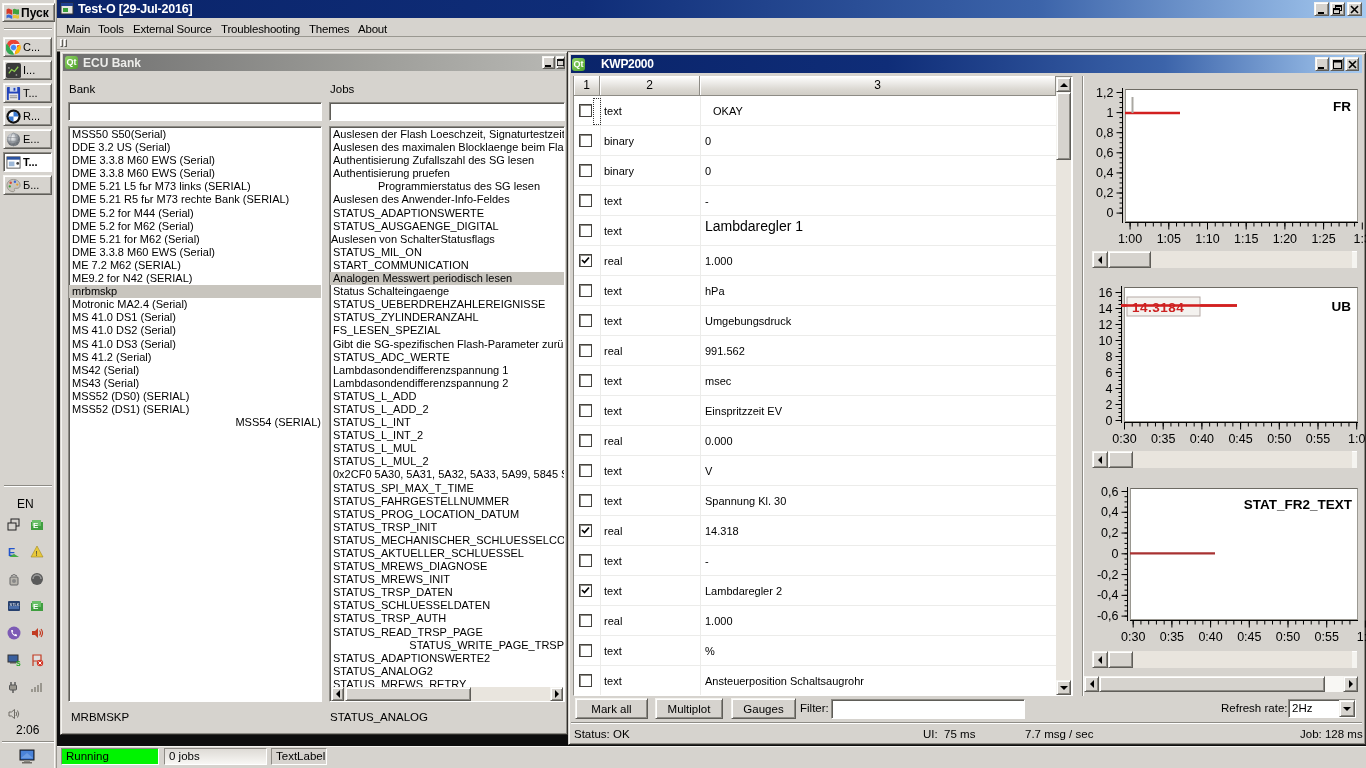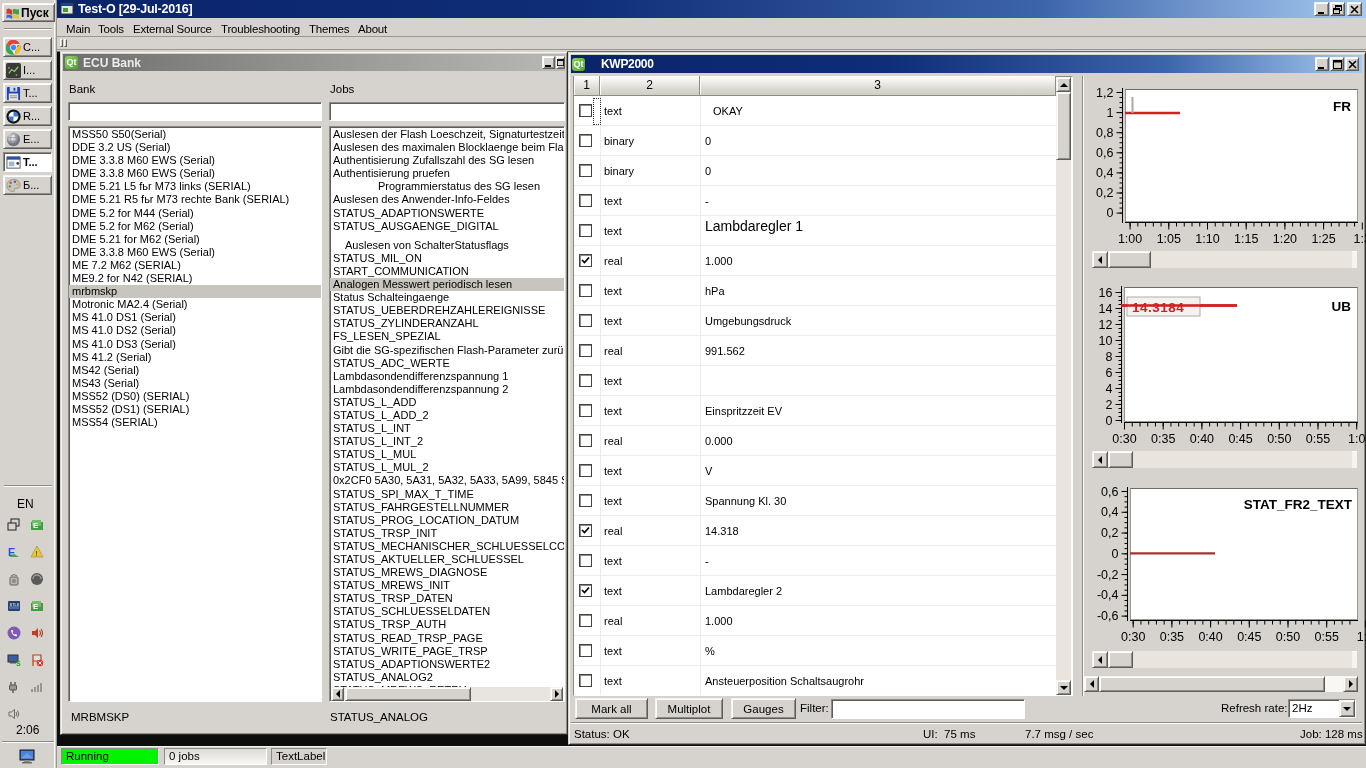--- a/index.html
+++ b/index.html
@@ -255,34 +255,34 @@
       <div style="height:13.1px;line-height:13.1px;padding-left:3px;white-space:nowrap;background:#c8c5be;">mrbmskp</div>
       <div style="height:13.1px;line-height:13.1px;padding-left:3px;white-space:nowrap;">Motronic MA2.4 (Serial)</div>
       <div style="height:13.1px;line-height:13.1px;padding-left:3px;white-space:nowrap;">MS 41.0 DS1 (Serial)</div>
       <div style="height:13.1px;line-height:13.1px;padding-left:3px;white-space:nowrap;">MS 41.0 DS2 (Serial)</div>
       <div style="height:13.1px;line-height:13.1px;padding-left:3px;white-space:nowrap;">MS 41.0 DS3 (Serial)</div>
       <div style="height:13.1px;line-height:13.1px;padding-left:3px;white-space:nowrap;">MS 41.2 (Serial)</div>
       <div style="height:13.1px;line-height:13.1px;padding-left:3px;white-space:nowrap;">MS42 (Serial)</div>
       <div style="height:13.1px;line-height:13.1px;padding-left:3px;white-space:nowrap;">MS43 (Serial)</div>
       <div style="height:13.1px;line-height:13.1px;padding-left:3px;white-space:nowrap;">MSS52 (DS0) (SERIAL)</div>
       <div style="height:13.1px;line-height:13.1px;padding-left:3px;white-space:nowrap;">MSS52 (DS1) (SERIAL)</div>
-      <div style="height:13.1px;line-height:13.1px;padding-left:3px;white-space:nowrap;">MSS54 (SERIAL)</div>
+      <div style="height:13.1px;line-height:13.1px;padding-left:11px;white-space:nowrap;text-align:right;">MSS54 (SERIAL)</div>
     </div>
   </div>
 <div class="abs sunken white" style="left:329px;top:126px;width:236px;height:576px;overflow:hidden;font-size:11px;">
     <div style="padding-top:1px;">
       <div style="height:13.1px;line-height:13.1px;padding-left:3px;white-space:nowrap;">Auslesen der Flash Loeschzeit, Signaturtestzeit,</div>
       <div style="height:13.1px;line-height:13.1px;padding-left:3px;white-space:nowrap;">Auslesen des maximalen Blocklaenge beim Flashe</div>
       <div style="height:13.1px;line-height:13.1px;padding-left:3px;white-space:nowrap;">Authentisierung Zufallszahl des SG lesen</div>
       <div style="height:13.1px;line-height:13.1px;padding-left:3px;white-space:nowrap;">Authentisierung pruefen</div>
       <div style="height:13.1px;line-height:13.1px;padding-left:8px;white-space:nowrap;margin-left:40px;">Programmierstatus des SG lesen</div>
       <div style="height:13.1px;line-height:13.1px;padding-left:3px;white-space:nowrap;">Auslesen des Anwender-Info-Feldes</div>
       <div style="height:13.1px;line-height:13.1px;padding-left:3px;white-space:nowrap;">STATUS_ADAPTIONSWERTE</div>
       <div style="height:13.1px;line-height:13.1px;padding-left:3px;white-space:nowrap;">STATUS_AUSGAENGE_DIGITAL</div>
-      <div style="height:13.1px;line-height:13.1px;padding-left:15px;white-space:nowrap;margin-top:6px;">Auslesen von SchalterStatusflags</div>
+      <div style="height:13.1px;line-height:13.1px;padding-left:1px;white-space:nowrap;">Auslesen von SchalterStatusflags</div>
       <div style="height:13.1px;line-height:13.1px;padding-left:3px;white-space:nowrap;">STATUS_MIL_ON</div>
       <div style="height:13.1px;line-height:13.1px;padding-left:3px;white-space:nowrap;">START_COMMUNICATION</div>
       <div style="height:13.1px;line-height:13.1px;padding-left:3px;white-space:nowrap;background:#c8c5be;">Analogen Messwert periodisch lesen</div>
       <div style="height:13.1px;line-height:13.1px;padding-left:3px;white-space:nowrap;">Status Schalteingaenge</div>
       <div style="height:13.1px;line-height:13.1px;padding-left:3px;white-space:nowrap;">STATUS_UEBERDREHZAHLEREIGNISSE</div>
       <div style="height:13.1px;line-height:13.1px;padding-left:3px;white-space:nowrap;">STATUS_ZYLINDERANZAHL</div>
       <div style="height:13.1px;line-height:13.1px;padding-left:3px;white-space:nowrap;">FS_LESEN_SPEZIAL</div>
       <div style="height:13.1px;line-height:13.1px;padding-left:3px;white-space:nowrap;">Gibt die SG-spezifischen Flash-Parameter zurück</div>
       <div style="height:13.1px;line-height:13.1px;padding-left:3px;white-space:nowrap;">STATUS_ADC_WERTE</div>
       <div style="height:13.1px;line-height:13.1px;padding-left:3px;white-space:nowrap;">Lambdasondendifferenzspannung 1</div>
@@ -299,21 +299,21 @@
       <div style="height:13.1px;line-height:13.1px;padding-left:3px;white-space:nowrap;">STATUS_PROG_LOCATION_DATUM</div>
       <div style="height:13.1px;line-height:13.1px;padding-left:3px;white-space:nowrap;">STATUS_TRSP_INIT</div>
       <div style="height:13.1px;line-height:13.1px;padding-left:3px;white-space:nowrap;">STATUS_MECHANISCHER_SCHLUESSELCODE</div>
       <div style="height:13.1px;line-height:13.1px;padding-left:3px;white-space:nowrap;">STATUS_AKTUELLER_SCHLUESSEL</div>
       <div style="height:13.1px;line-height:13.1px;padding-left:3px;white-space:nowrap;">STATUS_MREWS_DIAGNOSE</div>
       <div style="height:13.1px;line-height:13.1px;padding-left:3px;white-space:nowrap;">STATUS_MREWS_INIT</div>
       <div style="height:13.1px;line-height:13.1px;padding-left:3px;white-space:nowrap;">STATUS_TRSP_DATEN</div>
       <div style="height:13.1px;line-height:13.1px;padding-left:3px;white-space:nowrap;">STATUS_SCHLUESSELDATEN</div>
       <div style="height:13.1px;line-height:13.1px;padding-left:3px;white-space:nowrap;">STATUS_TRSP_AUTH</div>
       <div style="height:13.1px;line-height:13.1px;padding-left:3px;white-space:nowrap;">STATUS_READ_TRSP_PAGE</div>
-      <div style="height:13.1px;line-height:13.1px;padding-left:3px;white-space:nowrap;">STATUS_WRITE_PAGE_TRSP</div>
+      <div style="height:13.1px;line-height:13.1px;padding-left:3px;white-space:nowrap;text-align:right;">STATUS_WRITE_PAGE_TRSP</div>
       <div style="height:13.1px;line-height:13.1px;padding-left:3px;white-space:nowrap;">STATUS_ADAPTIONSWERTE2</div>
       <div style="height:13.1px;line-height:13.1px;padding-left:3px;white-space:nowrap;">STATUS_ANALOG2</div>
       <div style="height:13.1px;line-height:13.1px;padding-left:3px;white-space:nowrap;">STATUS_MREWS_RETRY</div>
     </div>
   </div>
 <div class="abs" style="left:331px;top:687px;width:232px;height:14px;background:#e9e5de;">
     <div class="abs raised tbtn" style="left:0;top:0;width:13px;height:14px;">
       <div style="width:0;height:0;border-right:4px solid #000;border-top:4px solid transparent;border-bottom:4px solid transparent;"></div>
     </div>
     <div class="abs raised" style="left:14px;top:0;width:126px;height:14px;"></div>
@@ -385,20 +385,21 @@
     <div class="abs tbtn" style="left:579px;top:314px;width:13px;height:13px;background:#fff;border:1px solid #45433f;box-shadow:inset 1px 1px 0 #8d8b85;"></div>
     <div class="abs" style="left:604px;top:306px;width:92px;height:30px;line-height:30px;font-size:11px;">text</div>
     <div class="abs" style="left:705px;top:306px;width:340px;height:30px;line-height:30px;font-size:11px;white-space:nowrap;">Umgebungsdruck</div>
     <div class="abs" style="left:574px;top:336px;width:482px;height:30px;border-bottom:1px solid #ececea;"></div>
     <div class="abs tbtn" style="left:579px;top:344px;width:13px;height:13px;background:#fff;border:1px solid #45433f;box-shadow:inset 1px 1px 0 #8d8b85;"></div>
     <div class="abs" style="left:604px;top:336px;width:92px;height:30px;line-height:30px;font-size:11px;">real</div>
     <div class="abs" style="left:705px;top:336px;width:340px;height:30px;line-height:30px;font-size:11px;white-space:nowrap;">991.562</div>
     <div class="abs" style="left:574px;top:366px;width:482px;height:30px;border-bottom:1px solid #ececea;"></div>
     <div class="abs tbtn" style="left:579px;top:374px;width:13px;height:13px;background:#fff;border:1px solid #45433f;box-shadow:inset 1px 1px 0 #8d8b85;"></div>
     <div class="abs" style="left:604px;top:366px;width:92px;height:30px;line-height:30px;font-size:11px;">text</div>
+    <div class="abs" style="left:705px;top:366px;width:340px;height:30px;line-height:30px;font-size:11px;white-space:nowrap;">msec</div>
     <div class="abs" style="left:574px;top:396px;width:482px;height:30px;border-bottom:1px solid #ececea;"></div>
     <div class="abs tbtn" style="left:579px;top:404px;width:13px;height:13px;background:#fff;border:1px solid #45433f;box-shadow:inset 1px 1px 0 #8d8b85;"></div>
     <div class="abs" style="left:604px;top:396px;width:92px;height:30px;line-height:30px;font-size:11px;">text</div>
     <div class="abs" style="left:705px;top:396px;width:340px;height:30px;line-height:30px;font-size:11px;white-space:nowrap;">Einspritzzeit EV</div>
     <div class="abs" style="left:574px;top:426px;width:482px;height:30px;border-bottom:1px solid #ececea;"></div>
     <div class="abs tbtn" style="left:579px;top:434px;width:13px;height:13px;background:#fff;border:1px solid #45433f;box-shadow:inset 1px 1px 0 #8d8b85;"></div>
     <div class="abs" style="left:604px;top:426px;width:92px;height:30px;line-height:30px;font-size:11px;">real</div>
     <div class="abs" style="left:705px;top:426px;width:340px;height:30px;line-height:30px;font-size:11px;white-space:nowrap;">0.000</div>
     <div class="abs" style="left:574px;top:456px;width:482px;height:30px;border-bottom:1px solid #ececea;"></div>
     <div class="abs tbtn" style="left:579px;top:464px;width:13px;height:13px;background:#fff;border:1px solid #45433f;box-shadow:inset 1px 1px 0 #8d8b85;"></div>

